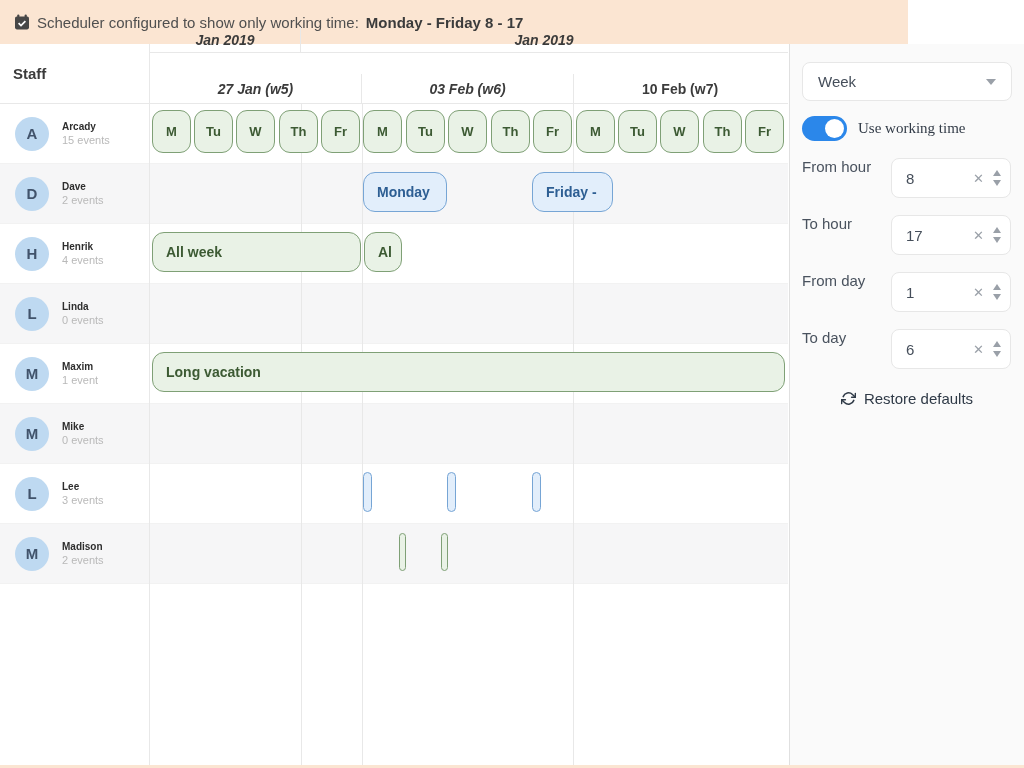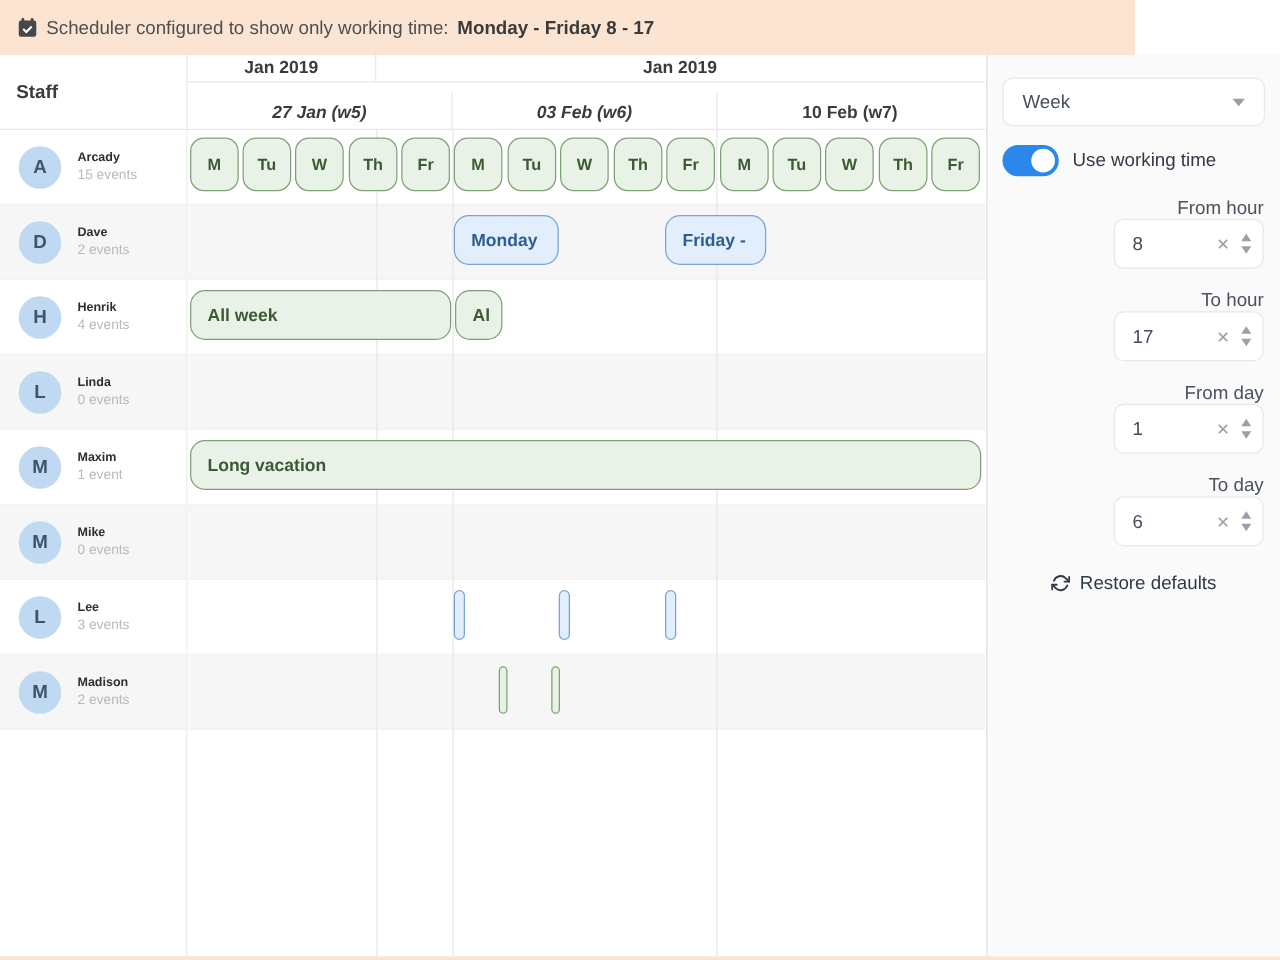--- a/index.html
+++ b/index.html
@@ -5,21 +5,21 @@
   html,body{margin:0;padding:0;background:#fff;}
   body{width:1024px;height:768px;overflow:hidden;font-family:"Liberation Sans","DejaVu Sans",sans-serif;-webkit-font-smoothing:antialiased;}
   .app{position:relative;width:1024px;height:768px;overflow:hidden;background:#fff;}
 
   
   .banner{position:absolute;left:0;top:0;width:908px;height:44px;background:var(--banner_bg);display:flex;align-items:center;padding-left:14px;box-sizing:border-box;gap:7px;font-size:15px;color:var(--banner_text);}
   .banner b{color:var(--banner_bold);font-weight:700;}
 
   
   .corner{position:absolute;left:0;top:44px;width:150px;height:60px;box-sizing:border-box;border-right:1px solid var(--line);border-bottom:1px solid var(--line);display:flex;align-items:center;padding-left:13px;font-size:15px;font-weight:700;color:var(--header_text);background:#fff;}
-  .month-row{position:absolute;left:150px;top:40px;width:638px;height:26px;display:flex;box-sizing:border-box;border-bottom:1px solid var(--line);}
+  .month-row{position:absolute;left:150px;top:27px;width:638px;height:26px;display:flex;box-sizing:border-box;border-bottom:1px solid var(--line);font-style:italic;}
   .mcell{box-sizing:border-box;display:flex;align-items:center;justify-content:center;font-size:14px;font-weight:700;color:var(--header_text);}
   .mcell.jan{width:151px;border-right:1px solid var(--line);}
   .mcell.feb{width:486px;}
   .week-row{position:absolute;left:150px;top:74px;width:638px;height:30px;display:flex;box-sizing:border-box;border-bottom:1px solid var(--line);}
   .wcell{width:212px;box-sizing:border-box;display:flex;align-items:center;justify-content:center;font-size:14px;font-weight:700;color:var(--header_text);}
   .wcell:nth-child(1),.wcell:nth-child(2){border-right:1px solid var(--line);font-style:italic;}
 
   
   .staff-col{position:absolute;left:0;top:104px;width:150px;height:661px;box-sizing:border-box;border-right:1px solid var(--line);background:#fff;}
   .srow{height:60px;box-sizing:border-box;display:flex;align-items:center;padding-left:15px;gap:13px;border-bottom:1px solid #f2f2f2;background:#fff;}
@@ -41,22 +41,22 @@
   .event.wide{height:40px;border-radius:12px;padding-left:13px;font-size:14px;}
   .event.bar{padding:0;}
 
   
   .sidebar{position:absolute;left:789px;top:44px;width:235px;height:721px;box-sizing:border-box;background:var(--sidebar_bg);border-left:1px solid #e0e0e0;}
   .select{margin:18px 12px 0 12px;height:39px;background:#fff;border:1px solid var(--field_border);border-radius:8px;display:flex;align-items:center;justify-content:space-between;padding:0 15px;box-sizing:border-box;font-size:15px;color:#454e5a;cursor:pointer;}
   .caret{width:0;height:0;border-left:5px solid transparent;border-right:5px solid transparent;border-top:6px solid var(--icon_gray);}
   .toggle-row{margin:15px 12px 0 12px;display:flex;align-items:center;gap:11px;}
   .toggle{position:relative;width:45px;height:25px;border-radius:13px;background:var(--toggle_on);flex:0 0 auto;cursor:pointer;}
   .knob{position:absolute;right:3px;top:3px;width:19px;height:19px;border-radius:50%;background:#fff;}
-  .toggle-label{font-size:15px;color:#323b47;}
-  .field-row{margin:17px 13px 0 12px;display:flex;align-items:flex-end;justify-content:space-between;flex-direction:column;}
+  .toggle-label{font-size:15px;color:#323b47;font-family:Liberation Serif, serif;}
+  .field-row{margin:17px 13px 0 12px;display:flex;align-items:flex-start;justify-content:space-between;}
   .flabel{font-size:15px;color:var(--label_text);}
   .fbox{width:120px;height:40px;background:#fff;border:1px solid var(--field_border);border-radius:8px;box-sizing:border-box;display:flex;align-items:center;}
   .nval{width:46px;border:none;outline:none;background:transparent;font-size:15px;color:#454e5a;padding:0 0 0 14px;font-family:inherit;}
   .clear{margin-left:auto;font-size:13px;color:var(--icon_gray);cursor:pointer;line-height:1;}
   .spin{display:flex;flex-direction:column;gap:4px;margin:0 9px 0 9px;cursor:pointer;}
   .tri-up{width:0;height:0;border-left:4.5px solid transparent;border-right:4.5px solid transparent;border-bottom:6px solid var(--icon_gray);}
   .tri-down{width:0;height:0;border-left:4.5px solid transparent;border-right:4.5px solid transparent;border-top:6px solid var(--icon_gray);}
   .restore{margin-top:21px;display:flex;align-items:center;justify-content:center;gap:8px;font-size:15px;color:#2f3a47;cursor:pointer;}
 
   .bottom-strip{position:absolute;left:0;bottom:0;width:1024px;height:3px;background:var(--banner_bg);}

